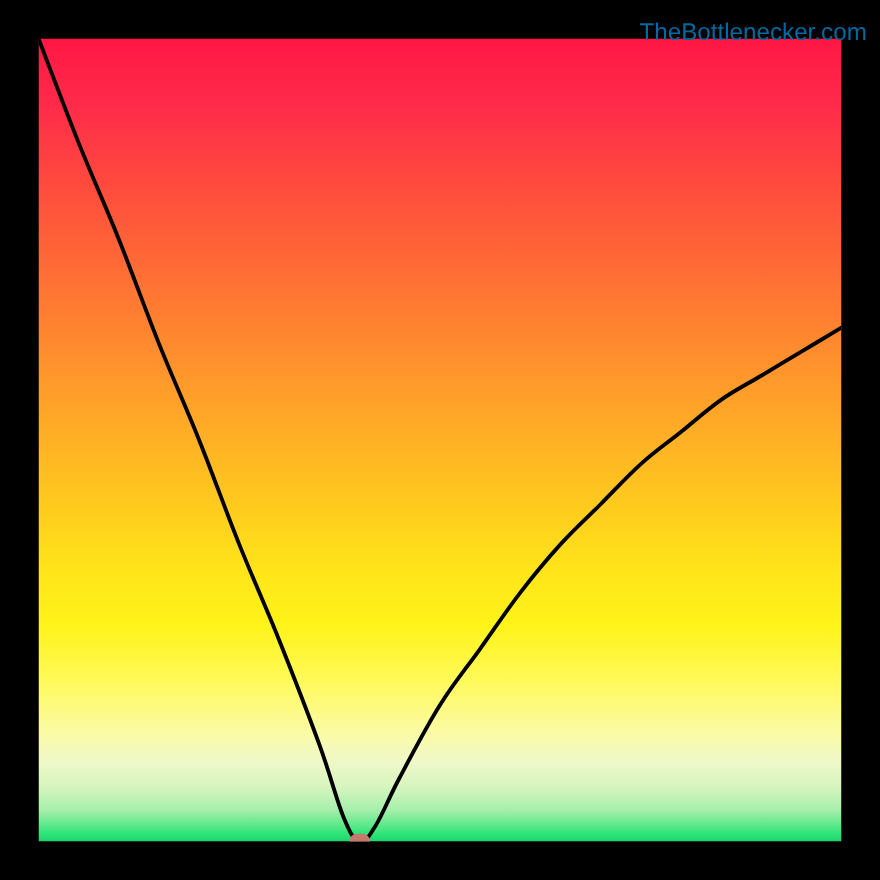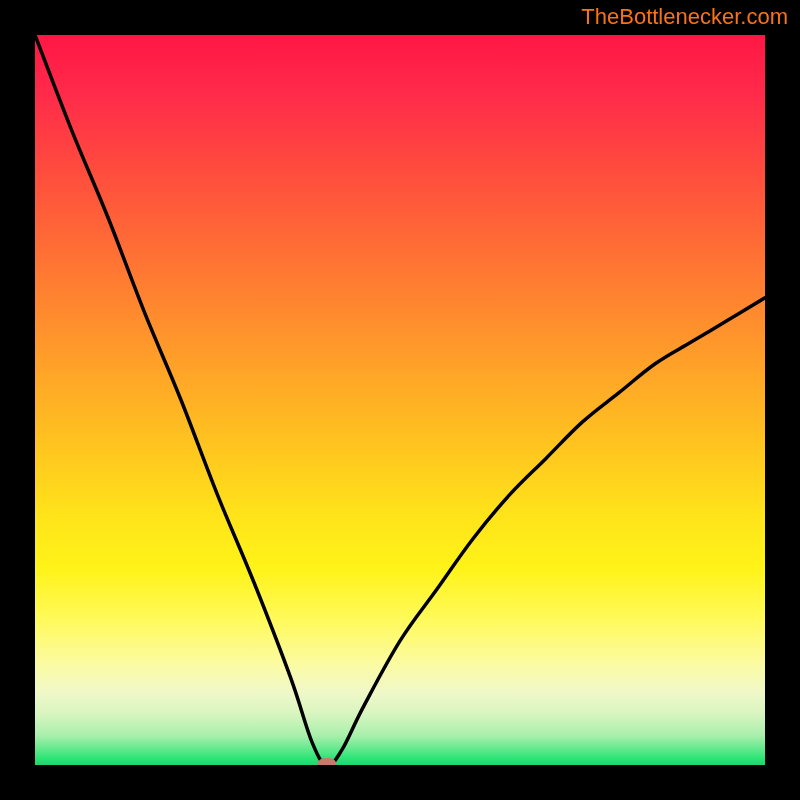--- a/index.html
+++ b/index.html
@@ -6,25 +6,25 @@
     margin: 0;
     padding: 0;
     width: 800px;
     height: 800px;
     background: #000;
     position: relative;
     font-family: Arial, Helvetica, sans-serif;
   }
   .attribution {
     position: absolute;
-    top: 4px;
+    top: 16px;
     right: 12px;
     font-size: 22px;
     font-weight: 500;
-    color: #f97316;
+    color: #0369a1;
     z-index: 10;
   }
   .plot-area {
     position: absolute;
     left: 35px;
     top: 35px;
     width: 730px;
     height: 730px;
     overflow: hidden;
   }

